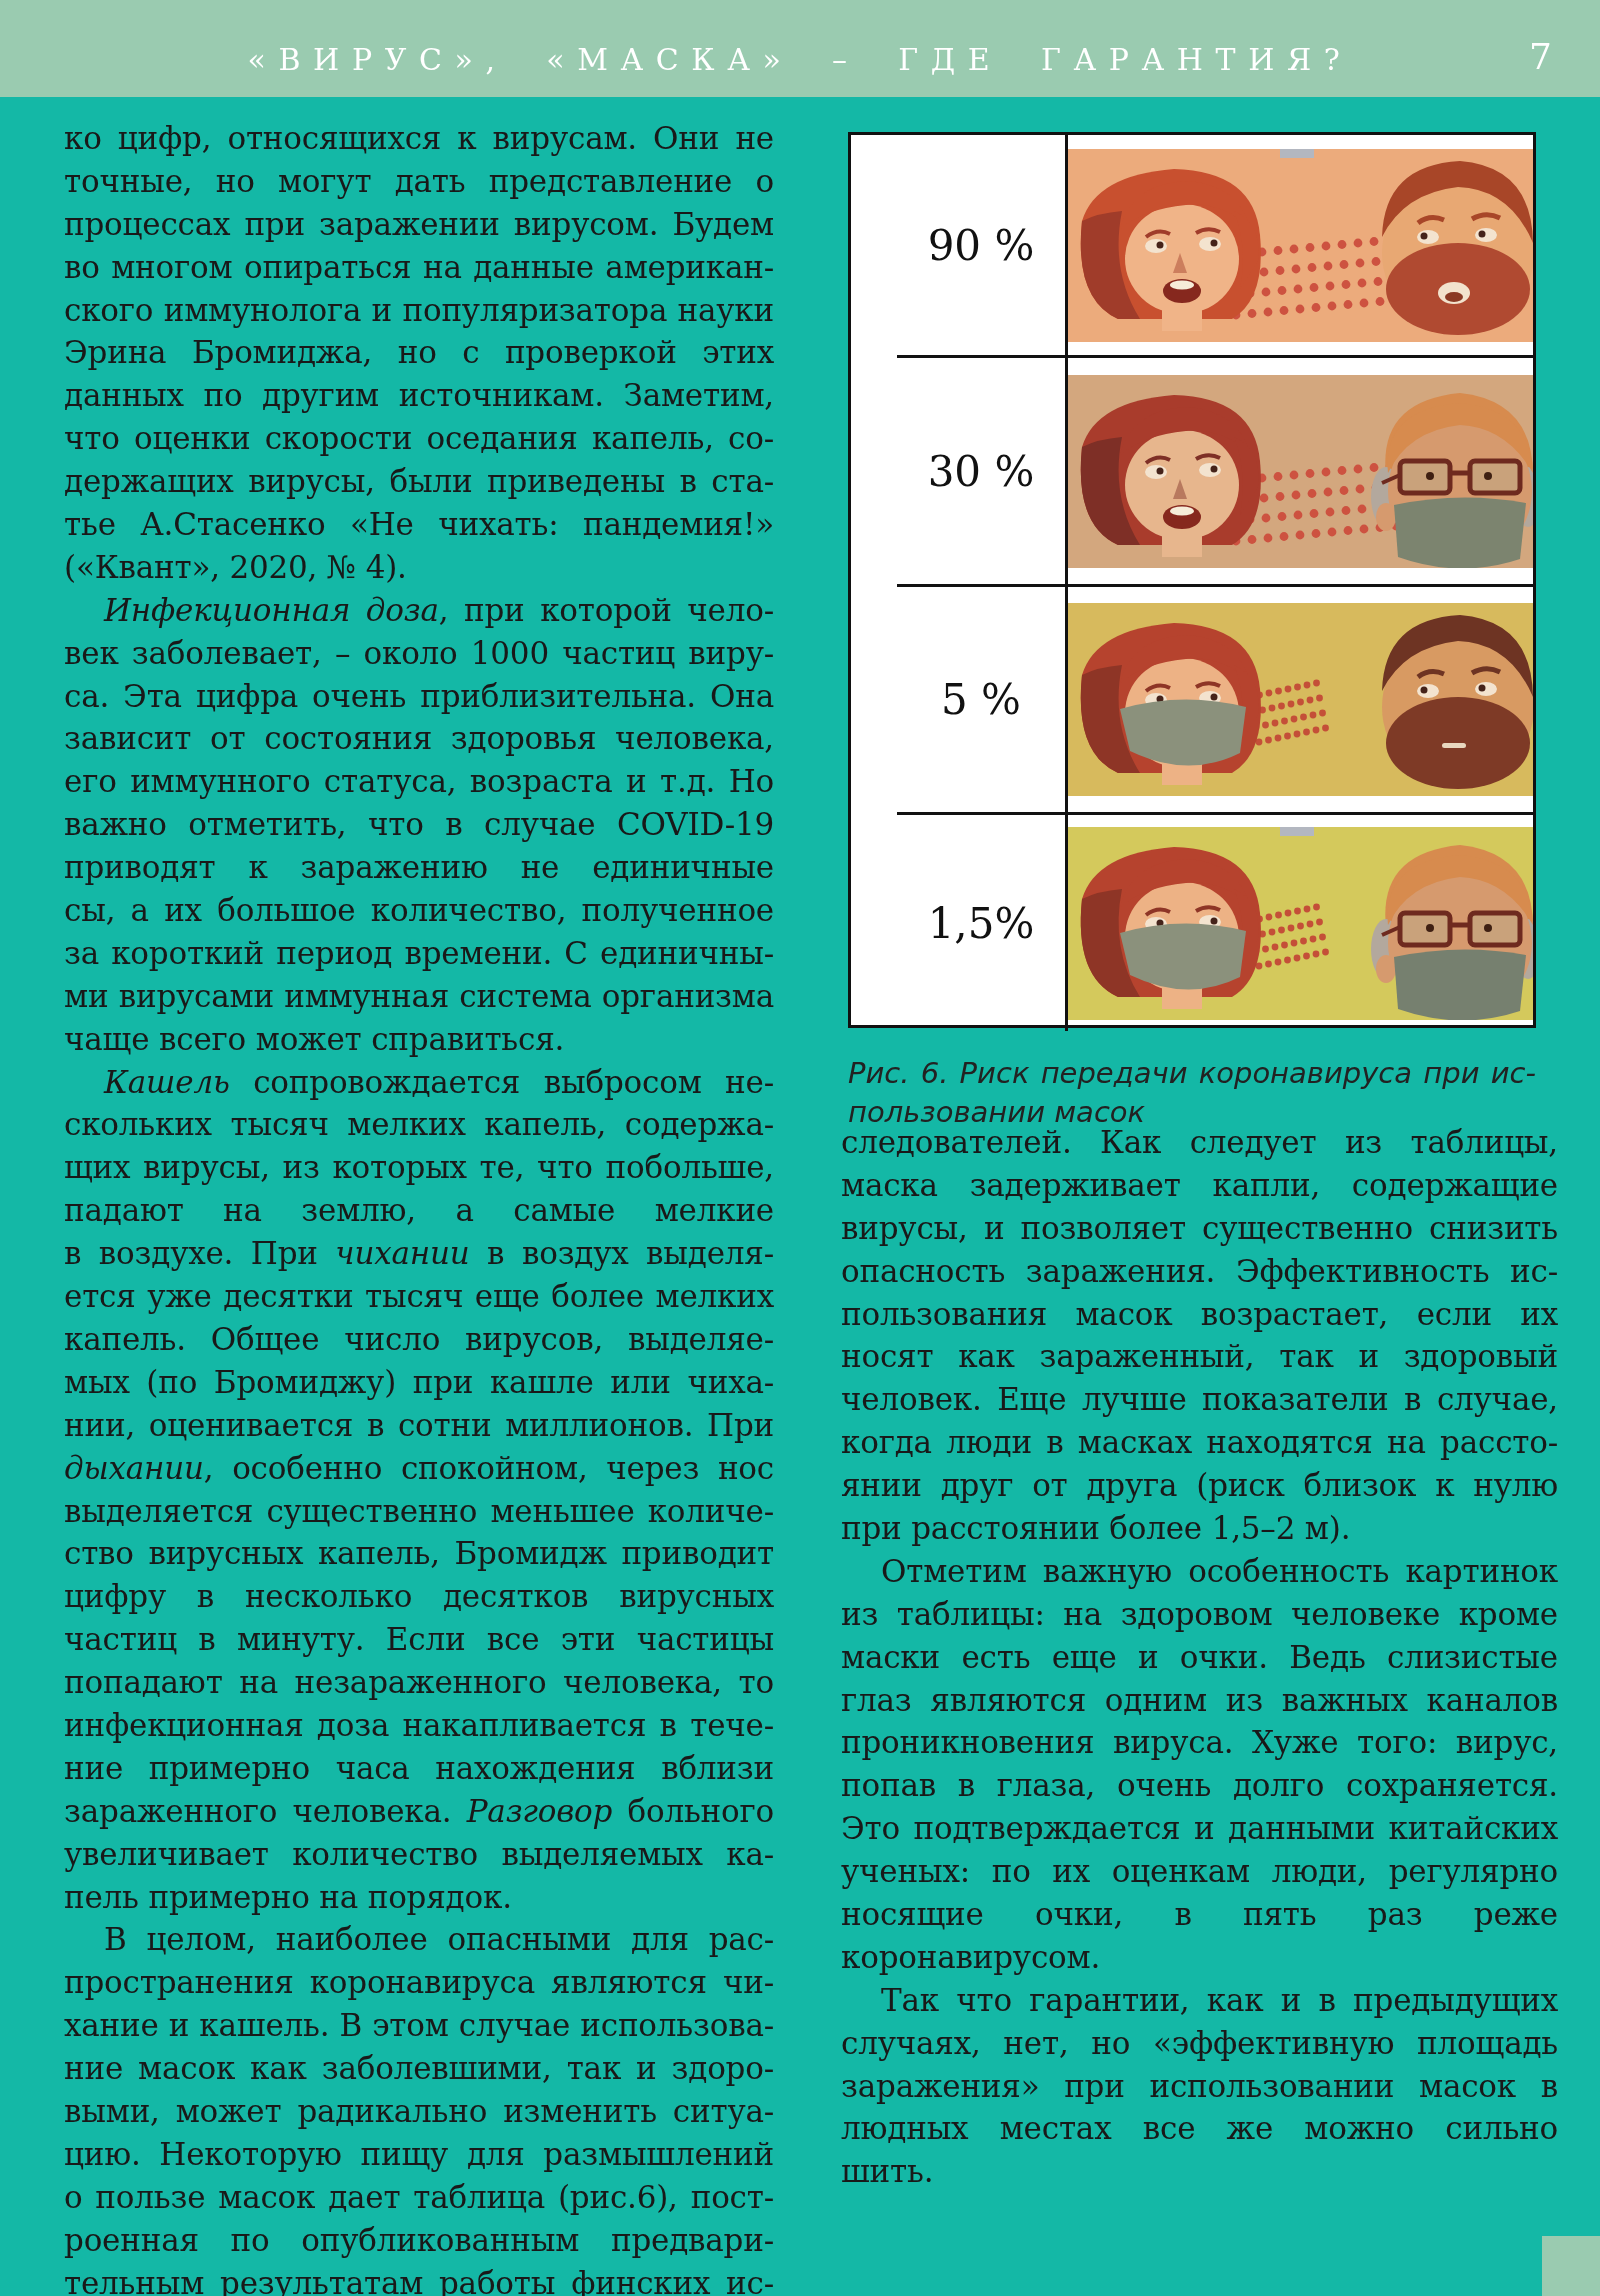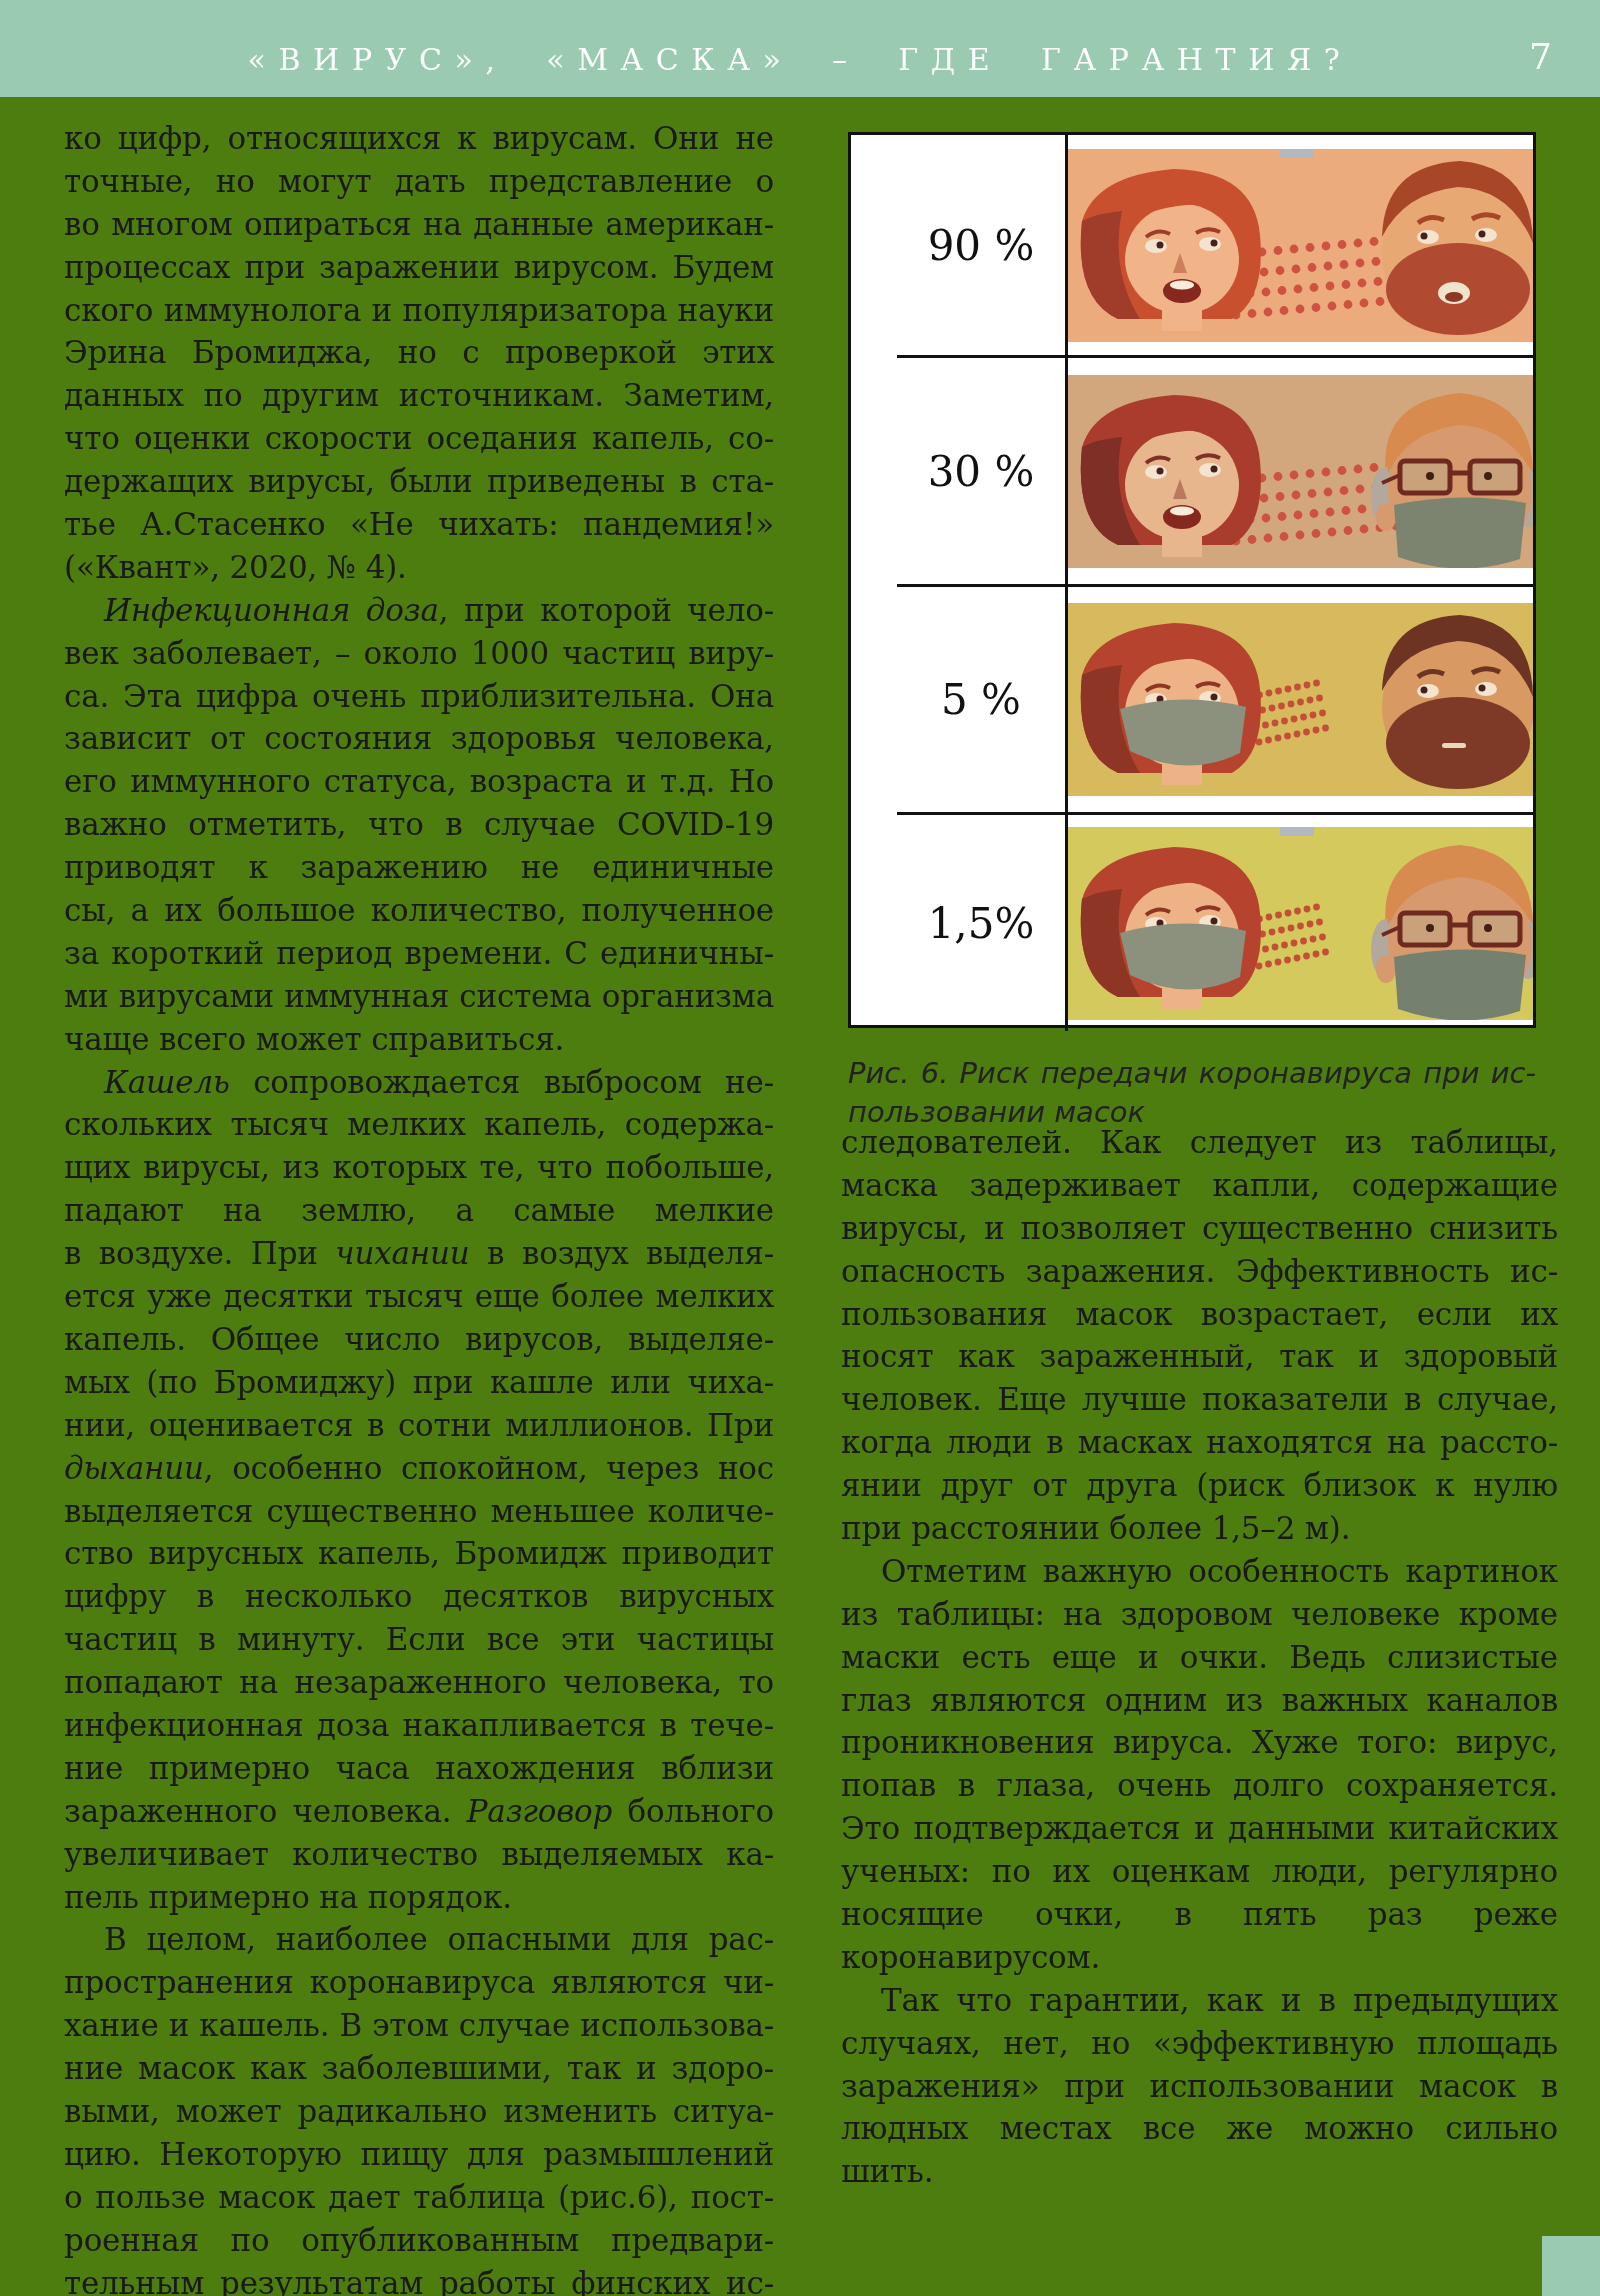--- a/index.html
+++ b/index.html
@@ -1,16 +1,16 @@
 <!DOCTYPE html>
 <html><head>
 <meta charset="utf-8">
 <style>
   html,body{margin:0;padding:0;background:#ffffff;}
-  #page{position:relative;width:1600px;height:2296px;background:#4d7c0f;overflow:hidden;
+  #page{position:relative;width:1600px;height:2296px;background:#14b8a6;overflow:hidden;
         font-family:"DejaVu Serif","Liberation Serif",serif;color:#191919;}
 
   
   #header{position:absolute;left:0;top:0;width:1600px;height:97px;display:flex;
           align-items:center;justify-content:center;}
   #header .title{color:#ffffff;font-size:30px;letter-spacing:0.42em;word-spacing:0.55em;
           padding-top:22px;white-space:nowrap;}
   #header .pageno{position:absolute;right:48px;top:36px;color:#ffffff;font-size:36px;}
 
   
@@ -47,22 +47,22 @@
 
 <div id="page">
   <div id="header" style="background: rgb(154, 203, 176);">
     <span class="title">«ВИРУС», «МАСКА» – ГДЕ ГАРАНТИЯ?</span>
     <span class="pageno">7</span>
   </div>
 
   <div id="left-col" class="col">
       <div class="tline"><span>ко цифр, относящихся к вирусам. Они не</span></div>
       <div class="tline"><span>точные, но могут дать представление о</span></div>
+      <div class="tline"><span>процессах при заражении вирусом. Будем</span></div>
       <div class="tline"><span>во многом опираться на данные американ-</span></div>
-      <div class="tline"><span>процессах при заражении вирусом. Будем</span></div>
       <div class="tline"><span>ского иммунолога и популяризатора науки</span></div>
       <div class="tline"><span>Эрина Бромиджа, но с проверкой этих</span></div>
       <div class="tline"><span>данных по другим источникам. Заметим,</span></div>
       <div class="tline"><span>что оценки скорости оседания капель, со-</span></div>
       <div class="tline"><span>держащих вирусы, были приведены в ста-</span></div>
       <div class="tline"><span>тье А.Стасенко «Не чихать: пандемия!»</span></div>
       <div class="tline end"><span>(«Квант», 2020, № 4).</span></div>
       <div class="tline ind"><span class="it">Инфекционная доза</span><span>, при которой чело-</span></div>
       <div class="tline"><span>век заболевает, – около 1000 частиц виру-</span></div>
       <div class="tline"><span>са. Эта цифра очень приблизительна. Она</span></div>

